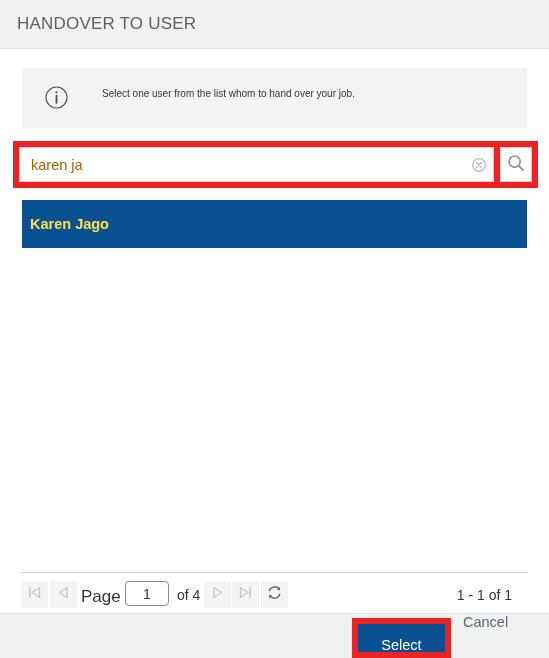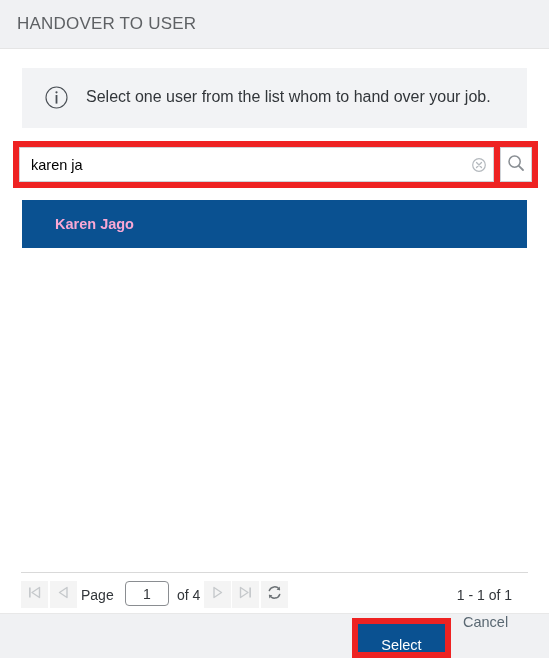--- a/index.html
+++ b/index.html
@@ -43,22 +43,22 @@
     background: #f2f3f5;
     box-sizing: border-box;
   }
   .info-icon {
     position: absolute;
     left: 23px; top: 18px;
     width: 23px; height: 23px;
   }
   .info-text {
     position: absolute;
-    left: 64px; top: 20px;
-    font-size: 16px;
+    left: 80px; top: 20px;
+    font-size: 10px;
     color: #32363a;
     white-space: nowrap;
   }
 
   
   .search-highlight {
     position: absolute;
     left: 13px; top: 141px;
     width: 525px; height: 47px;
     border: 6px solid #ee2222;
@@ -75,21 +75,21 @@
   }
   .search-input {
     position: absolute;
     left: 0; top: 0;
     width: 440px; height: 33px;
     border: none;
     outline: none;
     background: transparent;
     font-family: "Liberation Sans", sans-serif;
     font-size: 14.5px;
-    color: #000000;
+    color: #a16207;
     padding: 0 0 0 11px;
     box-sizing: border-box;
   }
   .clear-icon {
     position: absolute;
     right: 7px; top: 10px;
     width: 14px; height: 14px;
     cursor: pointer;
   }
   .search-btn {
@@ -114,24 +114,24 @@
   .result-row {
     width: 505px;
     height: 48px;
     background: #0a5191;
     color: #ffffff;
     display: flex;
     align-items: center;
     cursor: pointer;
   }
   .result-row-label {
-    margin-left: 33px;
+    margin-left: 8px;
     font-size: 14.5px;
     font-weight: 700;
-    color: #f9a8d4;
+    color: #fde047;
   }
 
   
   .pager-divider {
     position: absolute;
     left: 21px; top: 572px;
     width: 507px; height: 1px;
     background: #d9d9d9;
   }
   .pager {
@@ -151,21 +151,21 @@
   }
   .pg-btn.disabled { background: #f4f4f4; cursor: default; }
   .pg-first { left: 0px; }
   .pg-prev  { left: 29px; }
   .pg-next  { left: 183px; }
   .pg-last  { left: 211px; }
   .pg-refresh { left: 240px; }
   .pg-label {
     position: absolute;
     left: 60px; top: 9px;
-    font-size: 14px;
+    font-size: 17px;
     color: #32363a;
   }
   .pg-input {
     position: absolute;
     left: 104px; top: 3px;
     width: 44px; height: 25px;
     border: 1px solid #8a8d91;
     border-radius: 4px;
     background: #fff;
     text-align: center;

